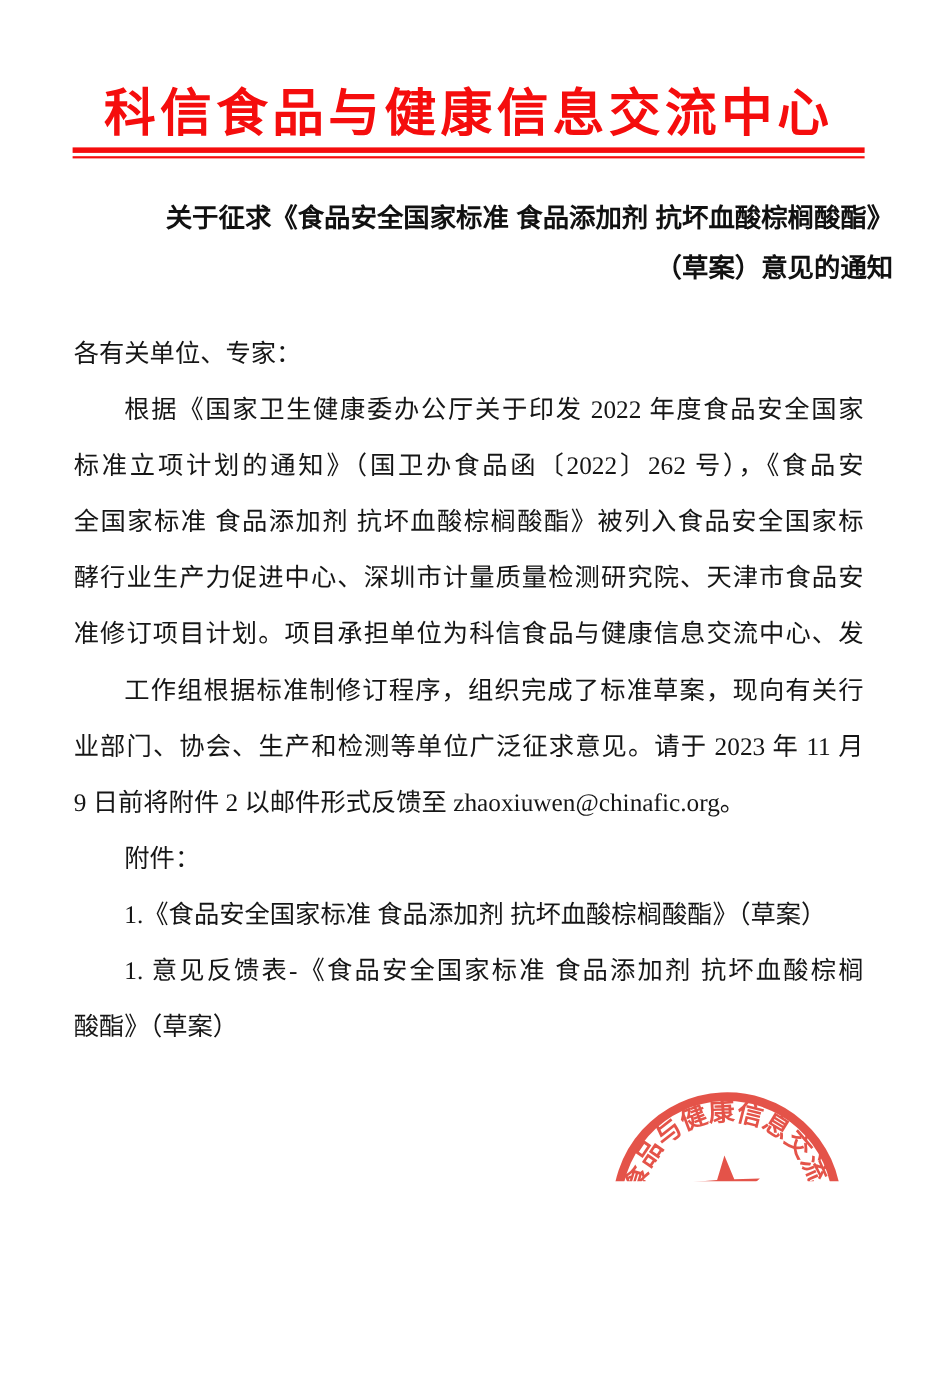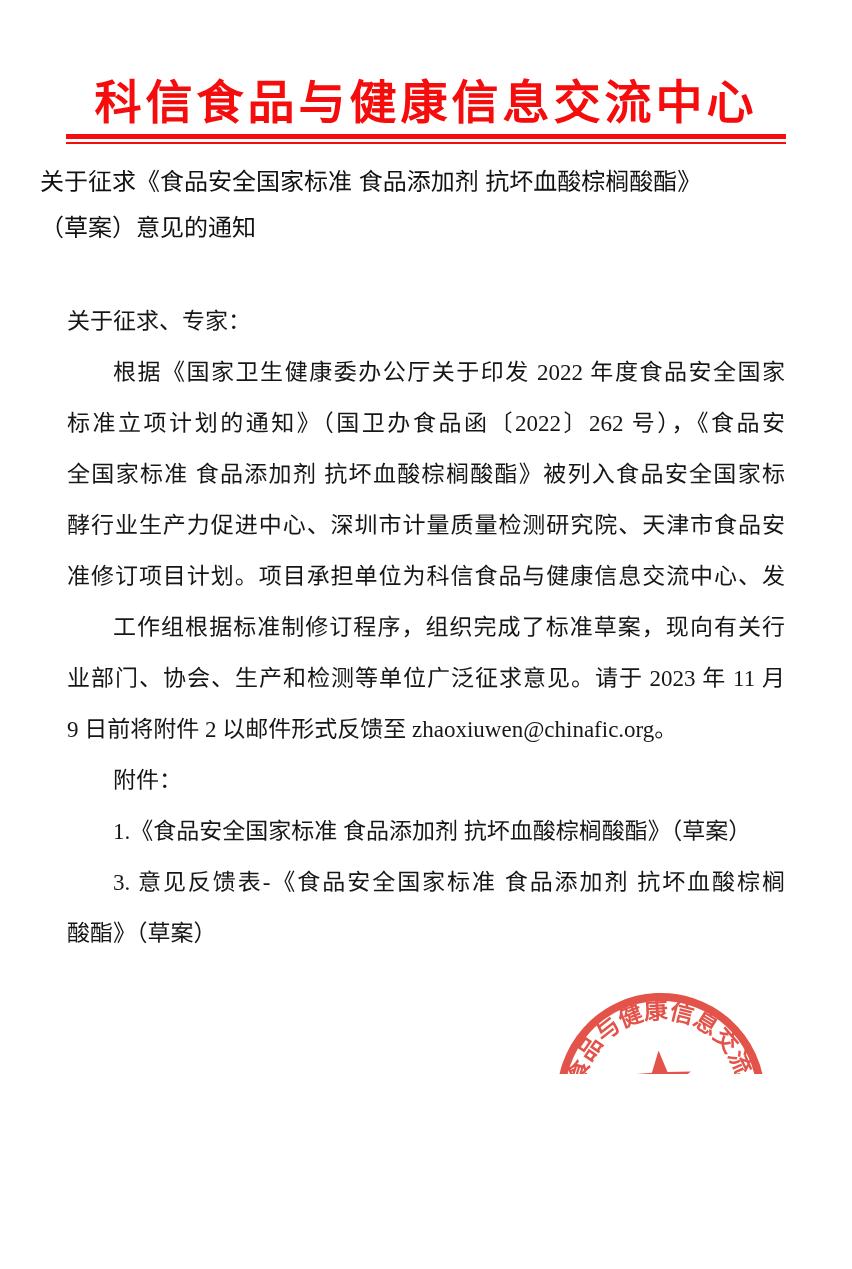--- a/index.html
+++ b/index.html
@@ -29,24 +29,24 @@
   .header-rule {
     position: absolute;
     top: 134px; left: 66px; right: 66px;
     height: 10px;
     border-top: 5px solid #f50d0d;
     border-bottom: 2px solid #f50d0d;
   }
   
   .notice-title {
     position: absolute;
-    top: 159px; left: 40px; right: 40px;
-    text-align: left;
+    top: 176px; left: 40px; right: 40px;
+    text-align: right;
     font-family: "Liberation Sans", "DejaVu Sans", sans-serif;
-    font-weight: normal;
+    font-weight: bold;
     font-size: 24px;
     color: #111111;
     line-height: 46px;
   }
   
   .doc-body {
     position: absolute;
     top: 296px; left: 67px;
     width: 718px;
     font-size: 23px;
@@ -103,32 +103,32 @@
 
   <div class="org-header">科信食品与健康信息交流中心</div>
   <div class="header-rule"></div>
 
   <div class="notice-title">
     <div>关于征求《食品安全国家标准 食品添加剂 抗坏血酸棕榈酸酯》</div>
     <div>（草案）意见的通知</div>
   </div>
 
   <div class="doc-body">
-    <div class="doc-line">关于征求、专家：</div>
+    <div class="doc-line">各有关单位、专家：</div>
     <div class="doc-line indent justify">根据《国家卫生健康委办公厅关于印发 2022 年度食品安全国家</div>
     <div class="doc-line justify">标准立项计划的通知》（国卫办食品函〔2022〕262 号），《食品安</div>
     <div class="doc-line justify">全国家标准 食品添加剂 抗坏血酸棕榈酸酯》被列入食品安全国家标</div>
     <div class="doc-line justify">酵行业生产力促进中心、深圳市计量质量检测研究院、天津市食品安</div>
     <div class="doc-line justify">准修订项目计划。项目承担单位为科信食品与健康信息交流中心、发</div>
     <div class="doc-line indent justify">工作组根据标准制修订程序，组织完成了标准草案，现向有关行</div>
     <div class="doc-line justify">业部门、协会、生产和检测等单位广泛征求意见。请于 2023 年 11 月</div>
     <div class="doc-line">9 日前将附件 2 以邮件形式反馈至 zhaoxiuwen@chinafic.org。</div>
     <div class="doc-line indent">附件：</div>
     <div class="doc-line indent">1.《食品安全国家标准 食品添加剂 抗坏血酸棕榈酸酯》（草案）</div>
-    <div class="doc-line indent justify">3. 意见反馈表-《食品安全国家标准 食品添加剂 抗坏血酸棕榈</div>
+    <div class="doc-line indent justify">1. 意见反馈表-《食品安全国家标准 食品添加剂 抗坏血酸棕榈</div>
     <div class="doc-line">酸酯》（草案）</div>
   </div>
 
   <div class="sig-org">科信食品与健康信息交流中心</div>
   <div class="sig-date">2023 年 10 月 9 日</div>
 
   <svg class="stamp" viewBox="0 0 220 220" xmlns="http://www.w3.org/2000/svg" aria-hidden="true">
     <g fill="#e0362a" stroke="none" opacity="0.93">
 
       <circle cx="110" cy="110" r="101" fill="none" stroke="#e0362a" stroke-width="8"></circle>

